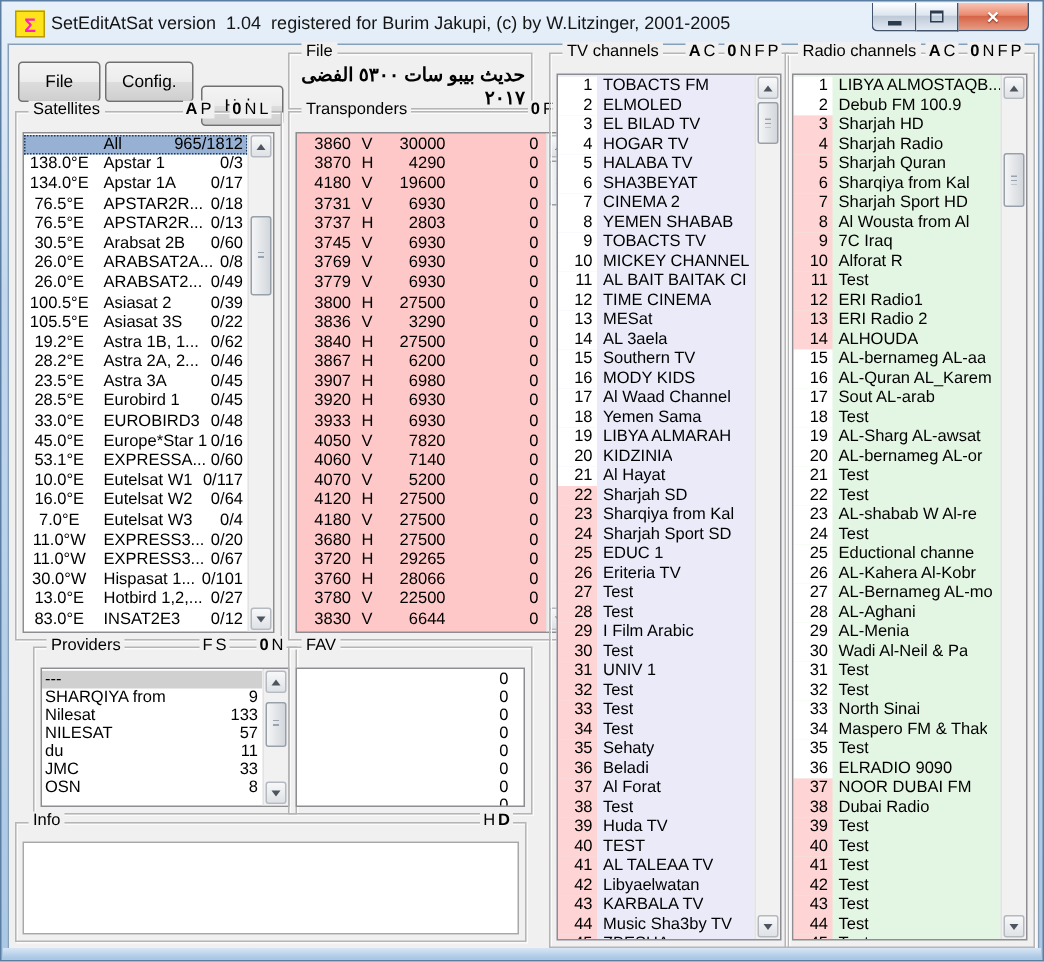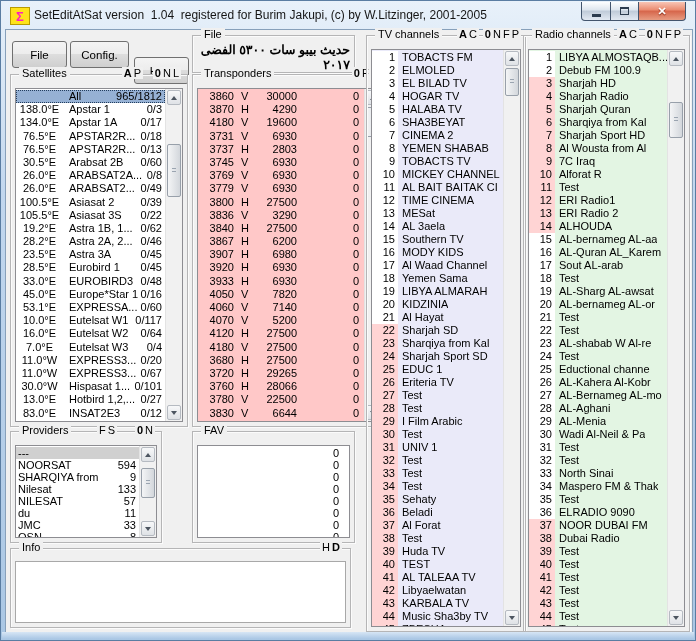--- a/index.html
+++ b/index.html
@@ -1007,44 +1007,40 @@
               <span class="tri-up"></span>
             </div>
           <div class="sb-thumb" style="top:52px;height:36px"></div>
           <div class="sb-btn down">
               <span class="tri-down"></span>
             </div>
         </div>
       </div>
     </div>
 
-    <div class="gb" style="left:4px;top:401px;width:152px;height:112px">
+    <div class="gb" style="left:16px;top:401px;width:176px;height:112px">
       <span class="gb-label">Providers</span>
       <span class="sort-g" style="right:44px">
 
       <span class="sort-letter">F</span>
           <span class="sort-letter">S</span>
         </span>
       <span class="sort-g" style="right:6px">
 
       <span class="sort-letter b">0</span>
           <span class="sort-letter">N</span>
         </span>
       <div class="listbox">
         <div class="list-content">
 
             <div class="row prov-row selected">
               <span class="prov-name">---</span>
               <span class="prov-count"></span>
             </div>
 
-            <div class="row prov-row">
-              <span class="prov-name">NOORSAT</span>
-              <span class="prov-count">594</span>
-            </div>
 
             <div class="row prov-row">
               <span class="prov-name">SHARQIYA from</span>
               <span class="prov-count">9</span>
             </div>
 
             <div class="row prov-row">
               <span class="prov-name">Nilesat</span>
               <span class="prov-count">133</span>
             </div>

